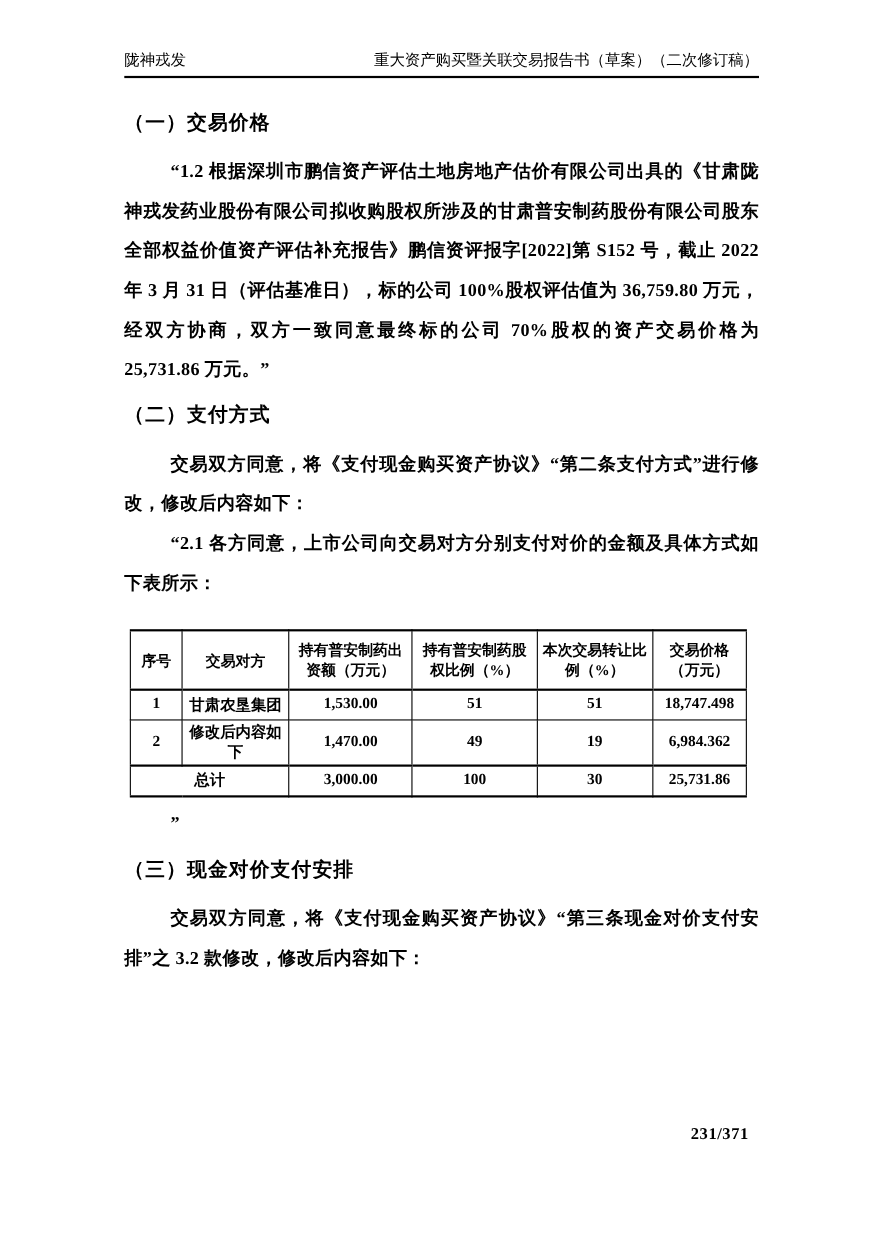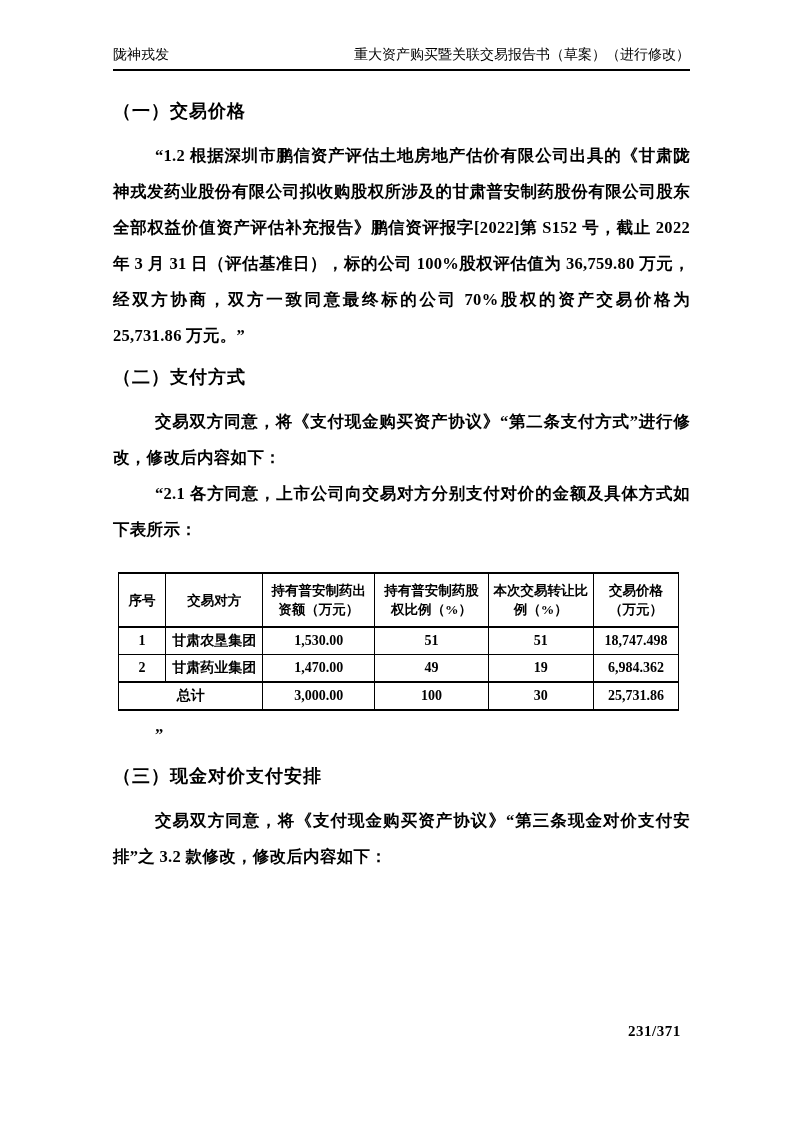--- a/index.html
+++ b/index.html
@@ -95,21 +95,21 @@
     letter-spacing: 0.5px;
   }
 </style>
 </head>
 <body>
 
 <div class="page">
 
   <div class="running-header">
     <span>陇神戎发</span>
-    <span>重大资产购买暨关联交易报告书（草案）（进行修改）</span>
+    <span>重大资产购买暨关联交易报告书（草案）（二次修订稿）</span>
   </div>
 
   <div class="content">
 
 
     <h2 class="section-heading">（一）交易价格</h2>
     <p class="para">“1.2 根据深圳市鹏信资产评估土地房地产估价有限公司出具的《甘肃陇神戎发药业股份有限公司拟收购股权所涉及的甘肃普安制药股份有限公司股东全部权益价值资产评估补充报告》鹏信资评报字[2022]第 S152 号，截止 2022 年 3 月 31 日（评估基准日），标的公司 100%股权评估值为 36,759.80 万元，经双方协商，双方一致同意最终标的公司 70%股权的资产交易价格为 25,731.86 万元。”</p>
 
     <h2 class="section-heading">（二）支付方式</h2>
     <p class="para">交易双方同意，将《支付现金购买资产协议》“第二条支付方式”进行修改，修改后内容如下：</p>
@@ -138,21 +138,21 @@
         <tr>
           <td>1</td>
           <td>甘肃农垦集团</td>
           <td>1,530.00</td>
           <td>51</td>
           <td>51</td>
           <td>18,747.498</td>
         </tr>
         <tr>
           <td>2</td>
-          <td>甘肃药业集团</td>
+          <td>修改后内容如下</td>
           <td>1,470.00</td>
           <td>49</td>
           <td>19</td>
           <td>6,984.362</td>
         </tr>
         <tr class="total-row">
           <td colspan="2">总计</td>
           <td>3,000.00</td>
           <td>100</td>
           <td>30</td>

